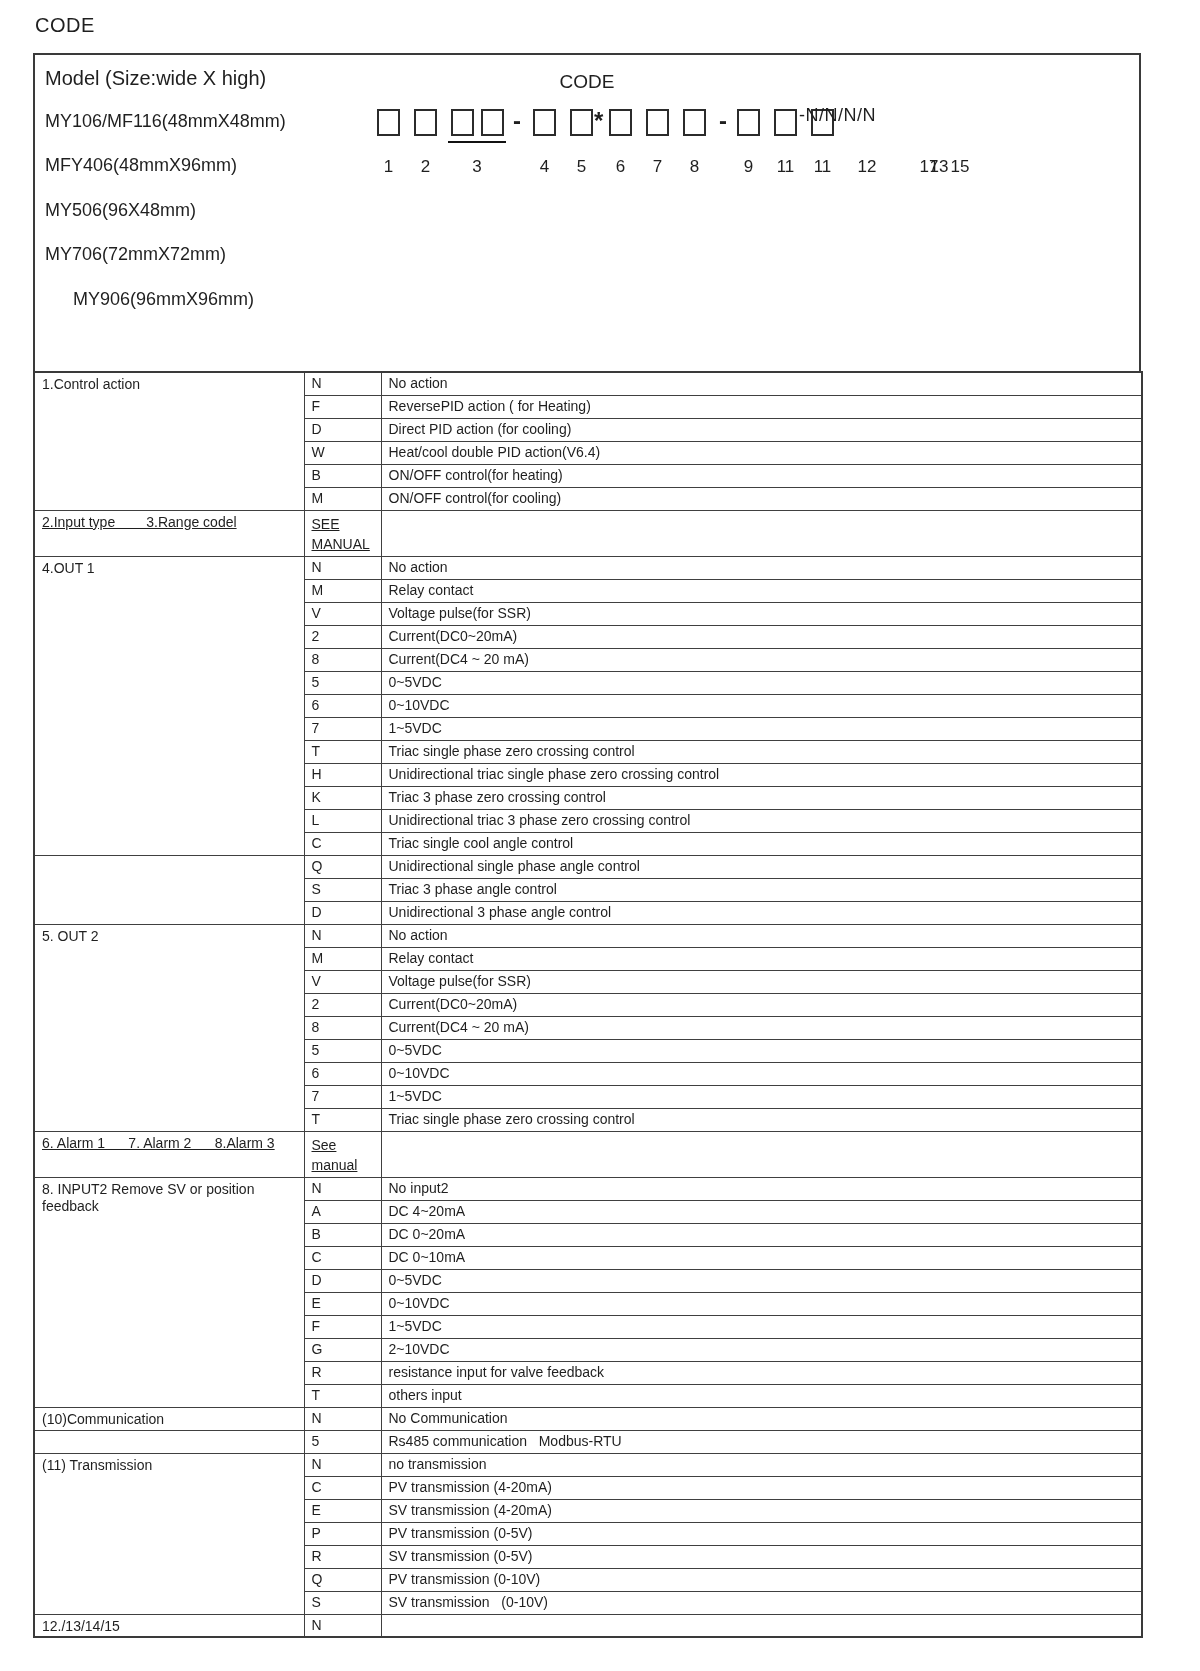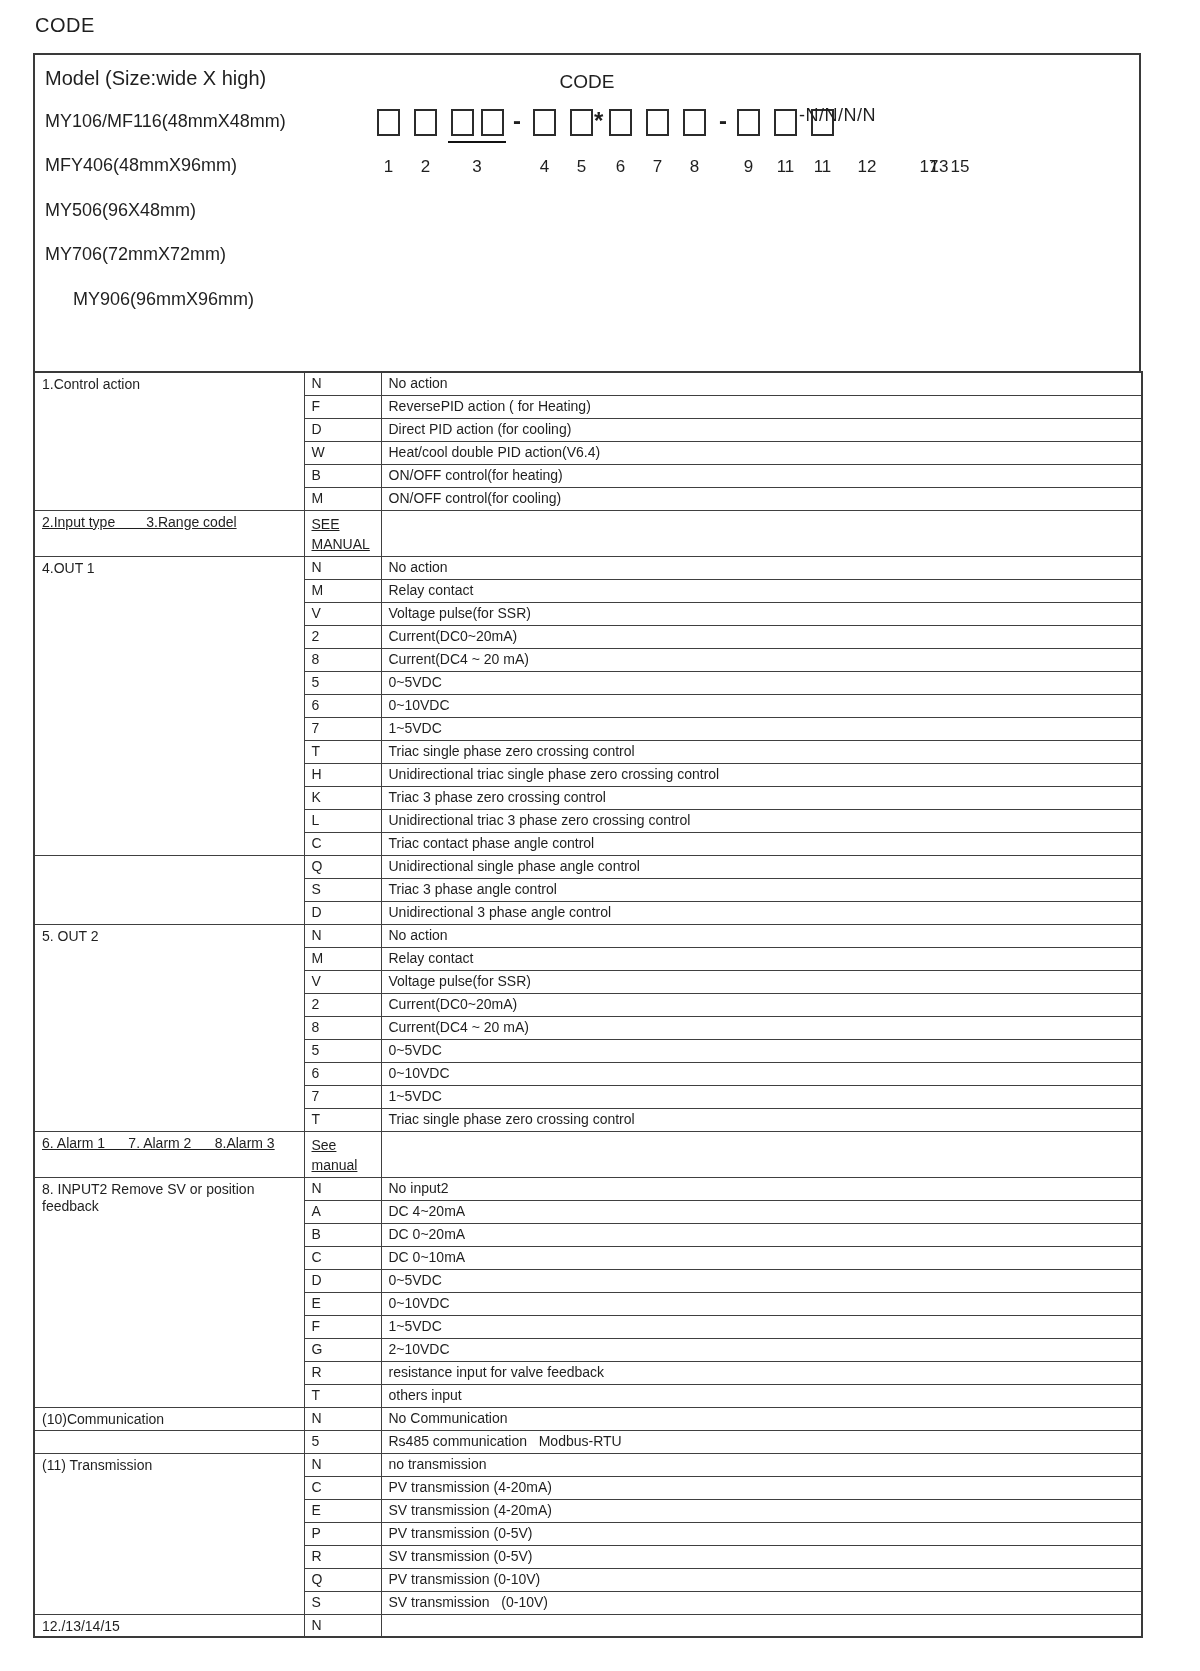--- a/index.html
+++ b/index.html
@@ -189,21 +189,21 @@
     <tr>
           <td class="code">K</td>
           <td class="desc">Triac 3 phase zero crossing control</td>
         </tr>
     <tr>
           <td class="code">L</td>
           <td class="desc">Unidirectional triac 3 phase zero crossing control</td>
         </tr>
     <tr>
           <td class="code">C</td>
-          <td class="desc">Triac contact phase angle control</td>
+          <td class="desc">Triac single cool angle control</td>
         </tr>
 
     <tr>
       <td class="lbl" rowspan="3"></td>
       <td class="code">Q</td>
       <td class="desc">Unidirectional single phase angle control</td>
     </tr>
     <tr>
           <td class="code">S</td>
           <td class="desc">Triac 3 phase angle control</td>

